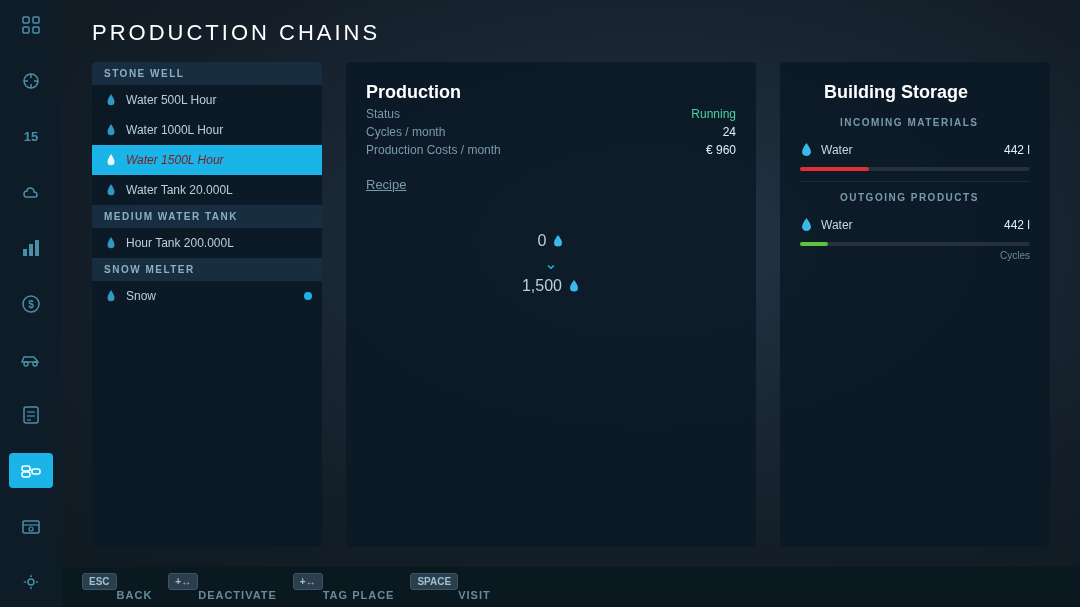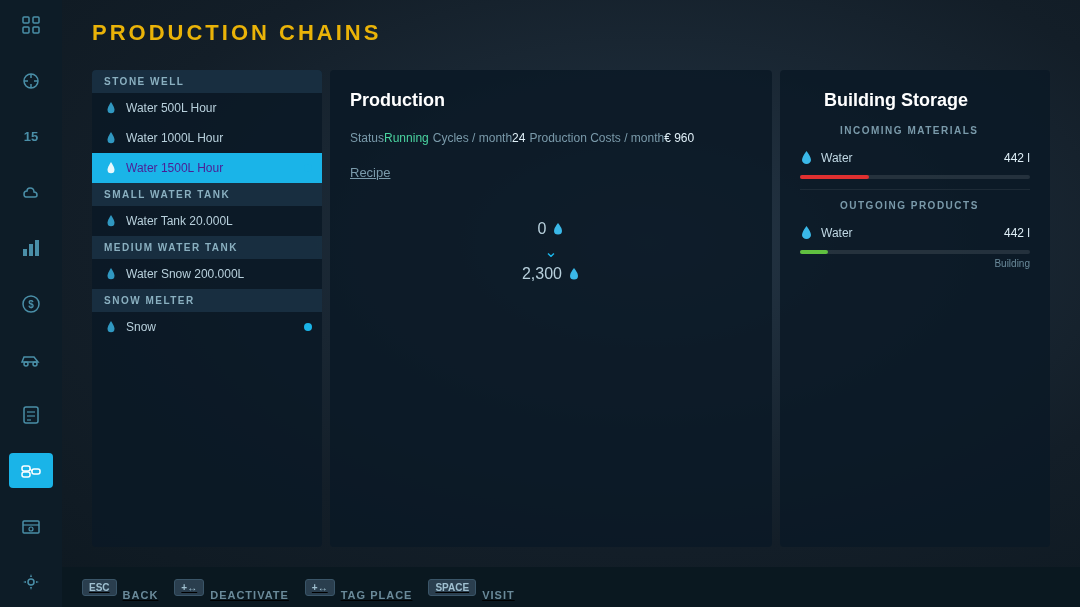--- a/index.html
+++ b/index.html
@@ -58,31 +58,31 @@
       left: 62px;
       top: 0;
       right: 0;
       bottom: 40px;
       padding: 20px 30px;
       display: flex;
       flex-direction: column;
     }
 
     .page-title {
-      color: #eab308;
+      color: #ffffff;
       font-size: 22px;
-      font-weight: 700;
+      font-weight: 400;
       letter-spacing: 3px;
       text-transform: uppercase;
-      margin-bottom: 24px;
+      margin-bottom: 16px;
     }
 
     .content-panels {
       display: flex;
-      gap: 8px;
+      gap: 24px;
       flex: 1;
     }
 
     
     .chains-panel {
       width: 230px;
       background: rgba(10, 25, 38, 0.85);
       border-radius: 4px;
       overflow-y: auto;
       flex-shrink: 0;
@@ -103,21 +103,22 @@
       align-items: center;
       padding: 8px 12px;
       color: #b8d0dc;
       font-size: 12px;
       cursor: pointer;
       position: relative;
     }
 
     .chain-item.active {
       background: #1ab4e8;
-      color: #4c1d95;
+      color: #7f1d1d;
+      font-style: italic;
     }
 
     .chain-item .water-icon {
       width: 14px;
       height: 14px;
       margin-right: 8px;
       flex-shrink: 0;
     }
 
     .chain-item .dot {
@@ -140,26 +141,26 @@
       border-radius: 4px;
       padding: 20px;
       display: flex;
       flex-direction: column;
     }
 
     .production-title {
       color: #fff;
       font-size: 18px;
       font-weight: 600;
-      margin-bottom: 20px;
+      margin-bottom: 4px;
     }
 
     .production-stats {
       display: flex;
-      flex-direction: row;
+      flex-direction: column;
       gap: 4px;
       margin-bottom: 20px;
     }
 
     .stat-row {
       display: flex;
       justify-content: space-between;
       font-size: 12px;
     }
 
@@ -292,23 +293,21 @@
       height: 40px;
       background: #0a1820;
       display: flex;
       align-items: center;
       padding: 0 20px;
       gap: 16px;
     }
 
     .hotkey-item {
       display: flex;
-      align-items: center;
-      gap: 6px;
-      text-decoration: underline;
+      align-items: flex-start;
     }
 
     .hotkey-key {
       background: #2a3e4e;
       border: 1px solid #3a5568;
       color: #a0c0d0;
       font-size: 10px;
       font-weight: 700;
       padding: 2px 6px;
       border-radius: 3px;
@@ -430,34 +429,33 @@
         <span>Water 1000L Hour</span>
       </div>
       <div class="chain-item active">
         <svg class="water-icon" viewBox="0 0 14 16" fill="none">
           <path d="M7 1 Q11 7 11 10 A4 4 0 0 1 3 10 Q3 7 7 1Z" fill="#fff" opacity="0.9"></path>
         </svg>
         <span>Water 1500L Hour</span>
         <span class="dot"></span>
       </div>
 
-      <div class="chain-category">SMALL WATER TANK</div>
       <div class="chain-item">
         <svg class="water-icon" viewBox="0 0 14 16" fill="none">
           <path d="M7 1 Q11 7 11 10 A4 4 0 0 1 3 10 Q3 7 7 1Z" fill="#3ab8e8" opacity="0.8"></path>
         </svg>
         <span>Water Tank 20.000L</span>
       </div>
 
       <div class="chain-category">MEDIUM WATER TANK</div>
       <div class="chain-item">
         <svg class="water-icon" viewBox="0 0 14 16" fill="none">
           <path d="M7 1 Q11 7 11 10 A4 4 0 0 1 3 10 Q3 7 7 1Z" fill="#3ab8e8" opacity="0.8"></path>
         </svg>
-        <span>Water Snow 200.000L</span>
+        <span>Hour Tank 200.000L</span>
       </div>
 
       <div class="chain-category">SNOW MELTER</div>
       <div class="chain-item snow-item">
         <svg class="water-icon" viewBox="0 0 14 16" fill="none">
           <path d="M7 1 Q11 7 11 10 A4 4 0 0 1 3 10 Q3 7 7 1Z" fill="#3ab8e8" opacity="0.8"></path>
         </svg>
         <span>Snow</span>
         <span class="dot"></span>
       </div>
@@ -485,21 +483,21 @@
         <div class="recipe-label">Recipe</div>
         <div class="recipe-visual">
           <div class="recipe-value">
             <span>0</span>
             <svg width="12" height="14" viewBox="0 0 12 14">
               <path d="M6 1 Q10 6 10 9 A4 3.5 0 0 1 2 9 Q2 6 6 1Z" fill="#3ab8e8"></path>
             </svg>
           </div>
           <div class="recipe-arrow">⌄</div>
           <div class="recipe-value">
-            <span>2,300</span>
+            <span>1,500</span>
             <svg width="12" height="14" viewBox="0 0 12 14">
               <path d="M6 1 Q10 6 10 9 A4 3.5 0 0 1 2 9 Q2 6 6 1Z" fill="#3ab8e8"></path>
             </svg>
           </div>
         </div>
       </div>
     </div>
 
     <div class="storage-panel">
       <h2 class="storage-title">Building Storage</h2>
@@ -524,21 +522,21 @@
       <div class="storage-item">
         <svg class="storage-item-icon" width="13" height="15" viewBox="0 0 13 15">
           <path d="M6.5 1 Q11 7 11 10 A4.5 4 0 0 1 2 10 Q2 7 6.5 1Z" fill="#3ab8e8"></path>
         </svg>
         <span class="storage-item-name">Water</span>
         <span class="storage-item-amount">442 l</span>
       </div>
       <div class="progress-bar-container">
         <div class="progress-bar green" style="width: 12%;"></div>
       </div>
-      <div class="storage-sub-label">Building</div>
+      <div class="storage-sub-label">Cycles</div>
     </div>
 
   </div>
 </div>
 
 <div class="bottom-bar">
   <div class="hotkey-item">
     <span class="hotkey-key">ESC</span>
     <span class="hotkey-label">BACK</span>
   </div>

